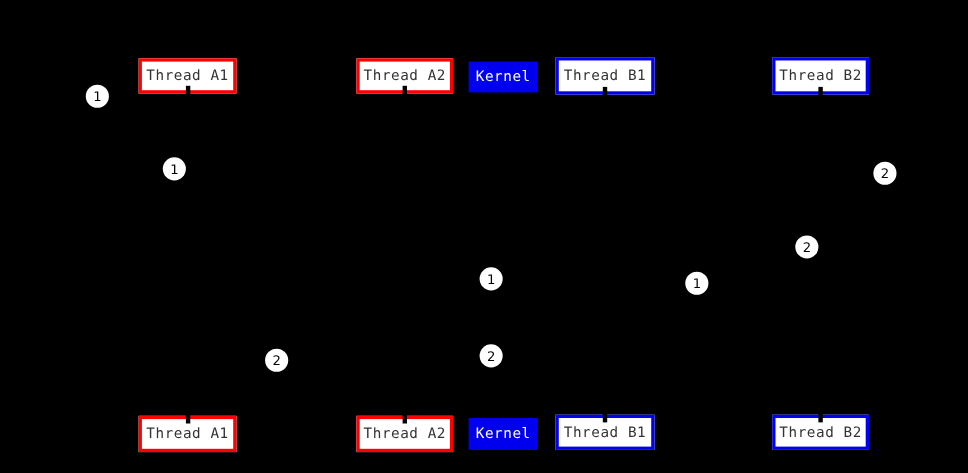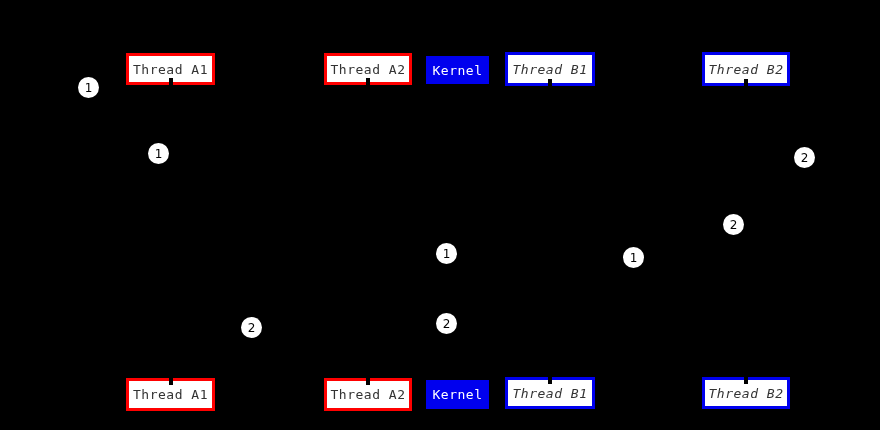--- a/index.html
+++ b/index.html
@@ -31,21 +31,20 @@
   }
   .box.thread-a {
     background: var(--box-bg, #ffffff);
     border: 3px solid var(--red, #ff0000);
     color: var(--box-text, #333333);
   }
   .box.thread-b {
     background: var(--box-bg, #ffffff);
     border: 3px solid var(--blue, #0000ee);
     color: var(--box-text, #333333);
-    font-style: italic;
   }
   .box.kernel {
     background: var(--blue, #0000ee);
     border: none;
     color: var(--kernel-text, #ffffff);
     align-items: center;
   }
   .tick {
     position: absolute;
     left: 50%;

